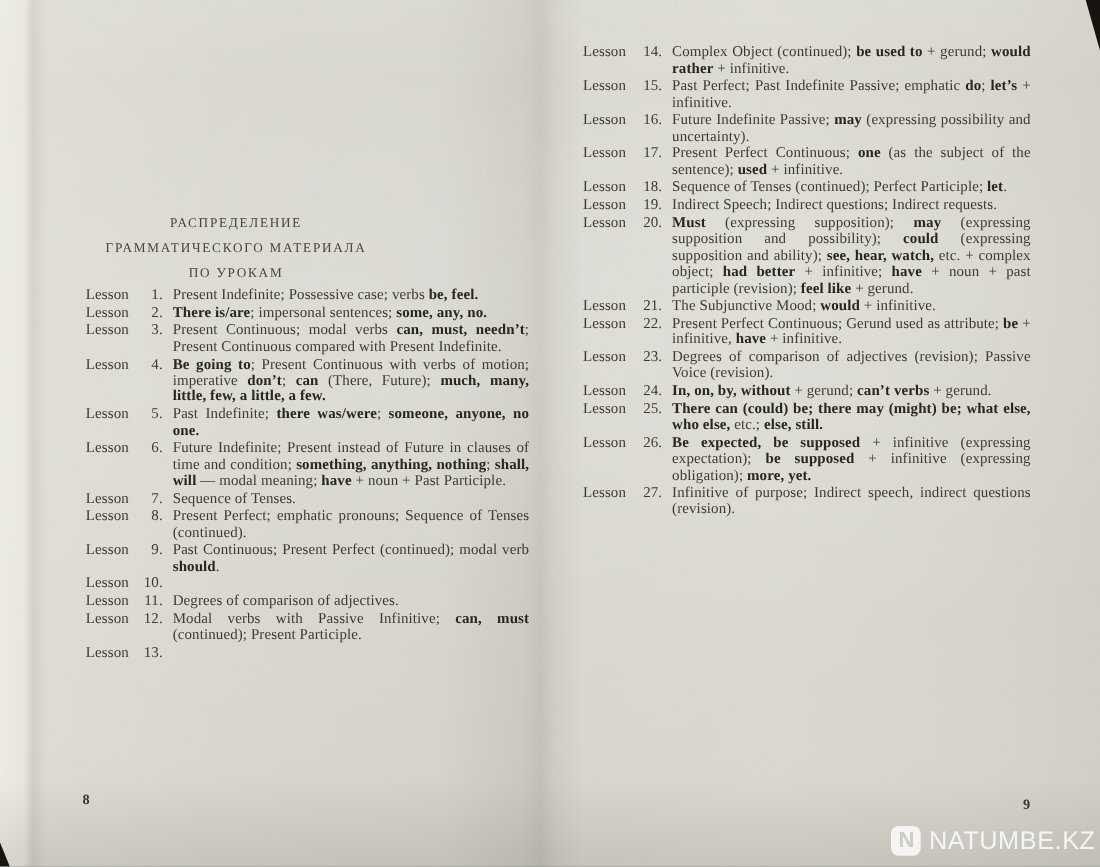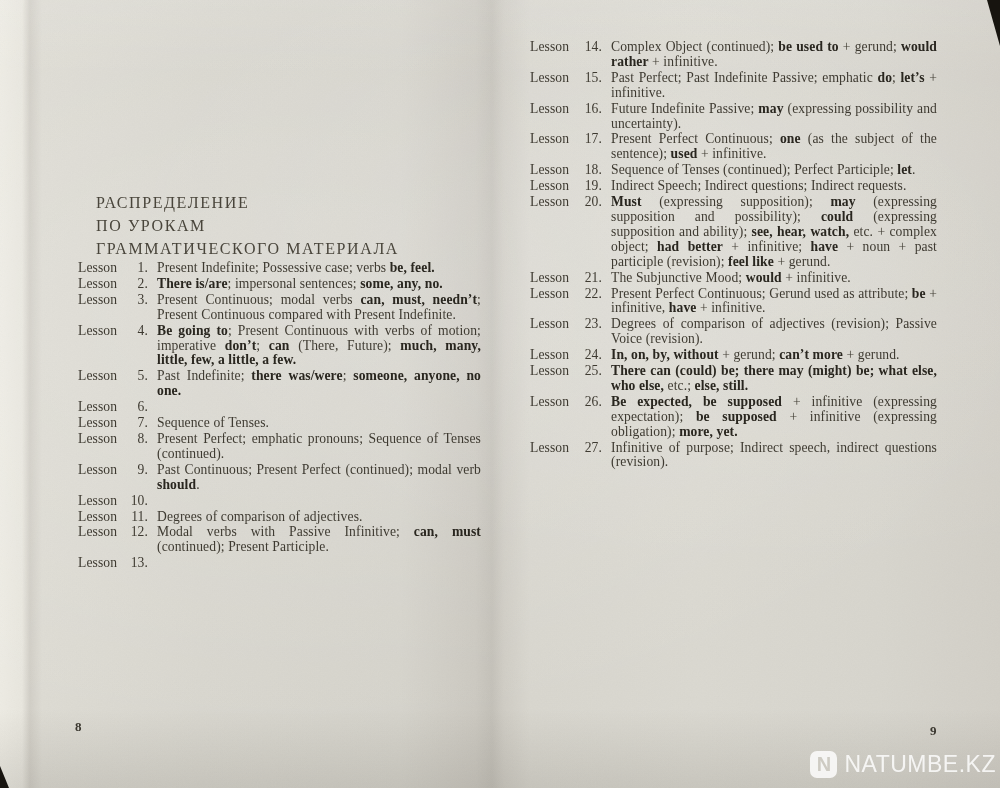--- a/index.html
+++ b/index.html
@@ -11,22 +11,23 @@
       radial-gradient(130% 90% at 28% 40%, rgba(255,255,255,.16), rgba(255,255,255,0) 60%),
       radial-gradient(120% 80% at 75% 30%, rgba(255,255,255,.12), rgba(255,255,255,0) 55%),
       linear-gradient(90deg,
         #edebe3 0px,#e8e6de 22px,#d1cec6 30px,#dddbd3 42px,
         #d8d6ce 20%,#d5d3cb 40%,#cbc8c0 47.5%,#c3c0b8 49.2%,#cfccc4 50.4%,#d8d6ce 53%,
         #dad8d0 70%,#d7d5cd 88%,#d2cfc7 100%);
   }
   .grain{position:absolute;inset:0;width:100%;height:100%;opacity:.45;pointer-events:none;}
   .header{
     position:absolute;left:96px;top:191px;
-    font-size:16px;line-height:23px;letter-spacing:1.6px;color:#49453b;
+    font-size:12px;line-height:23px;letter-spacing:1.6px;color:#49453b;
     white-space:nowrap;
+    text-align:center;
   }
   .lessons{position:absolute;color:#3e3a31;font-size:13.6px;line-height:14.9px;letter-spacing:.1px;}
   .lessons-left{left:78px;top:261px;width:403px;}
   .lessons-right{left:530px;top:40px;width:407px;}
   .lesson-row{display:flex;margin-bottom:1px;}
   .lesson-label{flex:0 0 70px;display:flex;justify-content:space-between;white-space:nowrap;}
   .lessons-right .lesson-label{flex-basis:72px;}
   .lesson-body{flex:1;margin-left:9px;text-align:justify;}
   .lesson-body b{font-weight:700;color:#29261f;}
   .pagenum{position:absolute;font-size:13px;font-weight:700;color:#3a372f;}
@@ -60,22 +61,22 @@
       <feComponentTransfer>
           <feFuncA type="linear" slope="0.10" intercept="0"></feFuncA>
         </feComponentTransfer>
     </filter>
     <rect width="100%" height="100%" filter="url(#paperNoise)"></rect>
   </svg>
 
   <div>
     <div class="header">
       <div>РАСПРЕДЕЛЕНИЕ</div>
+      <div>ГРАММАТИЧЕСКОГО МАТЕРИАЛА</div>
       <div>ПО УРОКАМ</div>
-      <div>ГРАММАТИЧЕСКОГО МАТЕРИАЛА</div>
     </div>
     <div class="lessons lessons-left" id="left-lessons">
         <div class="lesson-row">
           <span class="lesson-label">
             <span>Lesson</span>
             <span>1.</span>
           </span>
           <span class="lesson-body"><span>Present Indefinite; Possessive case; verbs </span><b>be, feel.</b></span>
         </div>
         <div class="lesson-row">
@@ -104,20 +105,21 @@
             <span>Lesson</span>
             <span>5.</span>
           </span>
           <span class="lesson-body"><span>Past Indefinite; </span><b>there was/were</b><span>; </span><b>someone, anyone, no one.</b></span>
         </div>
         <div class="lesson-row">
           <span class="lesson-label">
             <span>Lesson</span>
             <span>6.</span>
           </span>
+          <span class="lesson-body"><span>Future Indefinite; Present instead of Future in clauses of time and condition; </span><b>something, anything, nothing</b><span>; </span><b>shall, will</b><span> — modal meaning; </span><b>have</b><span> + noun + Past Participle.</span></span>
         </div>
         <div class="lesson-row">
           <span class="lesson-label">
             <span>Lesson</span>
             <span>7.</span>
           </span>
           <span class="lesson-body"><span>Sequence of Tenses.</span></span>
         </div>
         <div class="lesson-row">
           <span class="lesson-label">
@@ -233,21 +235,21 @@
             <span>Lesson</span>
             <span>23.</span>
           </span>
           <span class="lesson-body"><span>Degrees of comparison of adjectives (revision); Passive Voice (revision).</span></span>
         </div>
         <div class="lesson-row">
           <span class="lesson-label">
             <span>Lesson</span>
             <span>24.</span>
           </span>
-          <span class="lesson-body"><b>In, on, by, without</b><span> + gerund; </span><b>can’t more</b><span> + gerund.</span></span>
+          <span class="lesson-body"><b>In, on, by, without</b><span> + gerund; </span><b>can’t verbs</b><span> + gerund.</span></span>
         </div>
         <div class="lesson-row">
           <span class="lesson-label">
             <span>Lesson</span>
             <span>25.</span>
           </span>
           <span class="lesson-body"><b>There can (could) be; there may (might) be; what else, who else,</b><span> etc.; </span><b>else, still.</b></span>
         </div>
         <div class="lesson-row">
           <span class="lesson-label">

